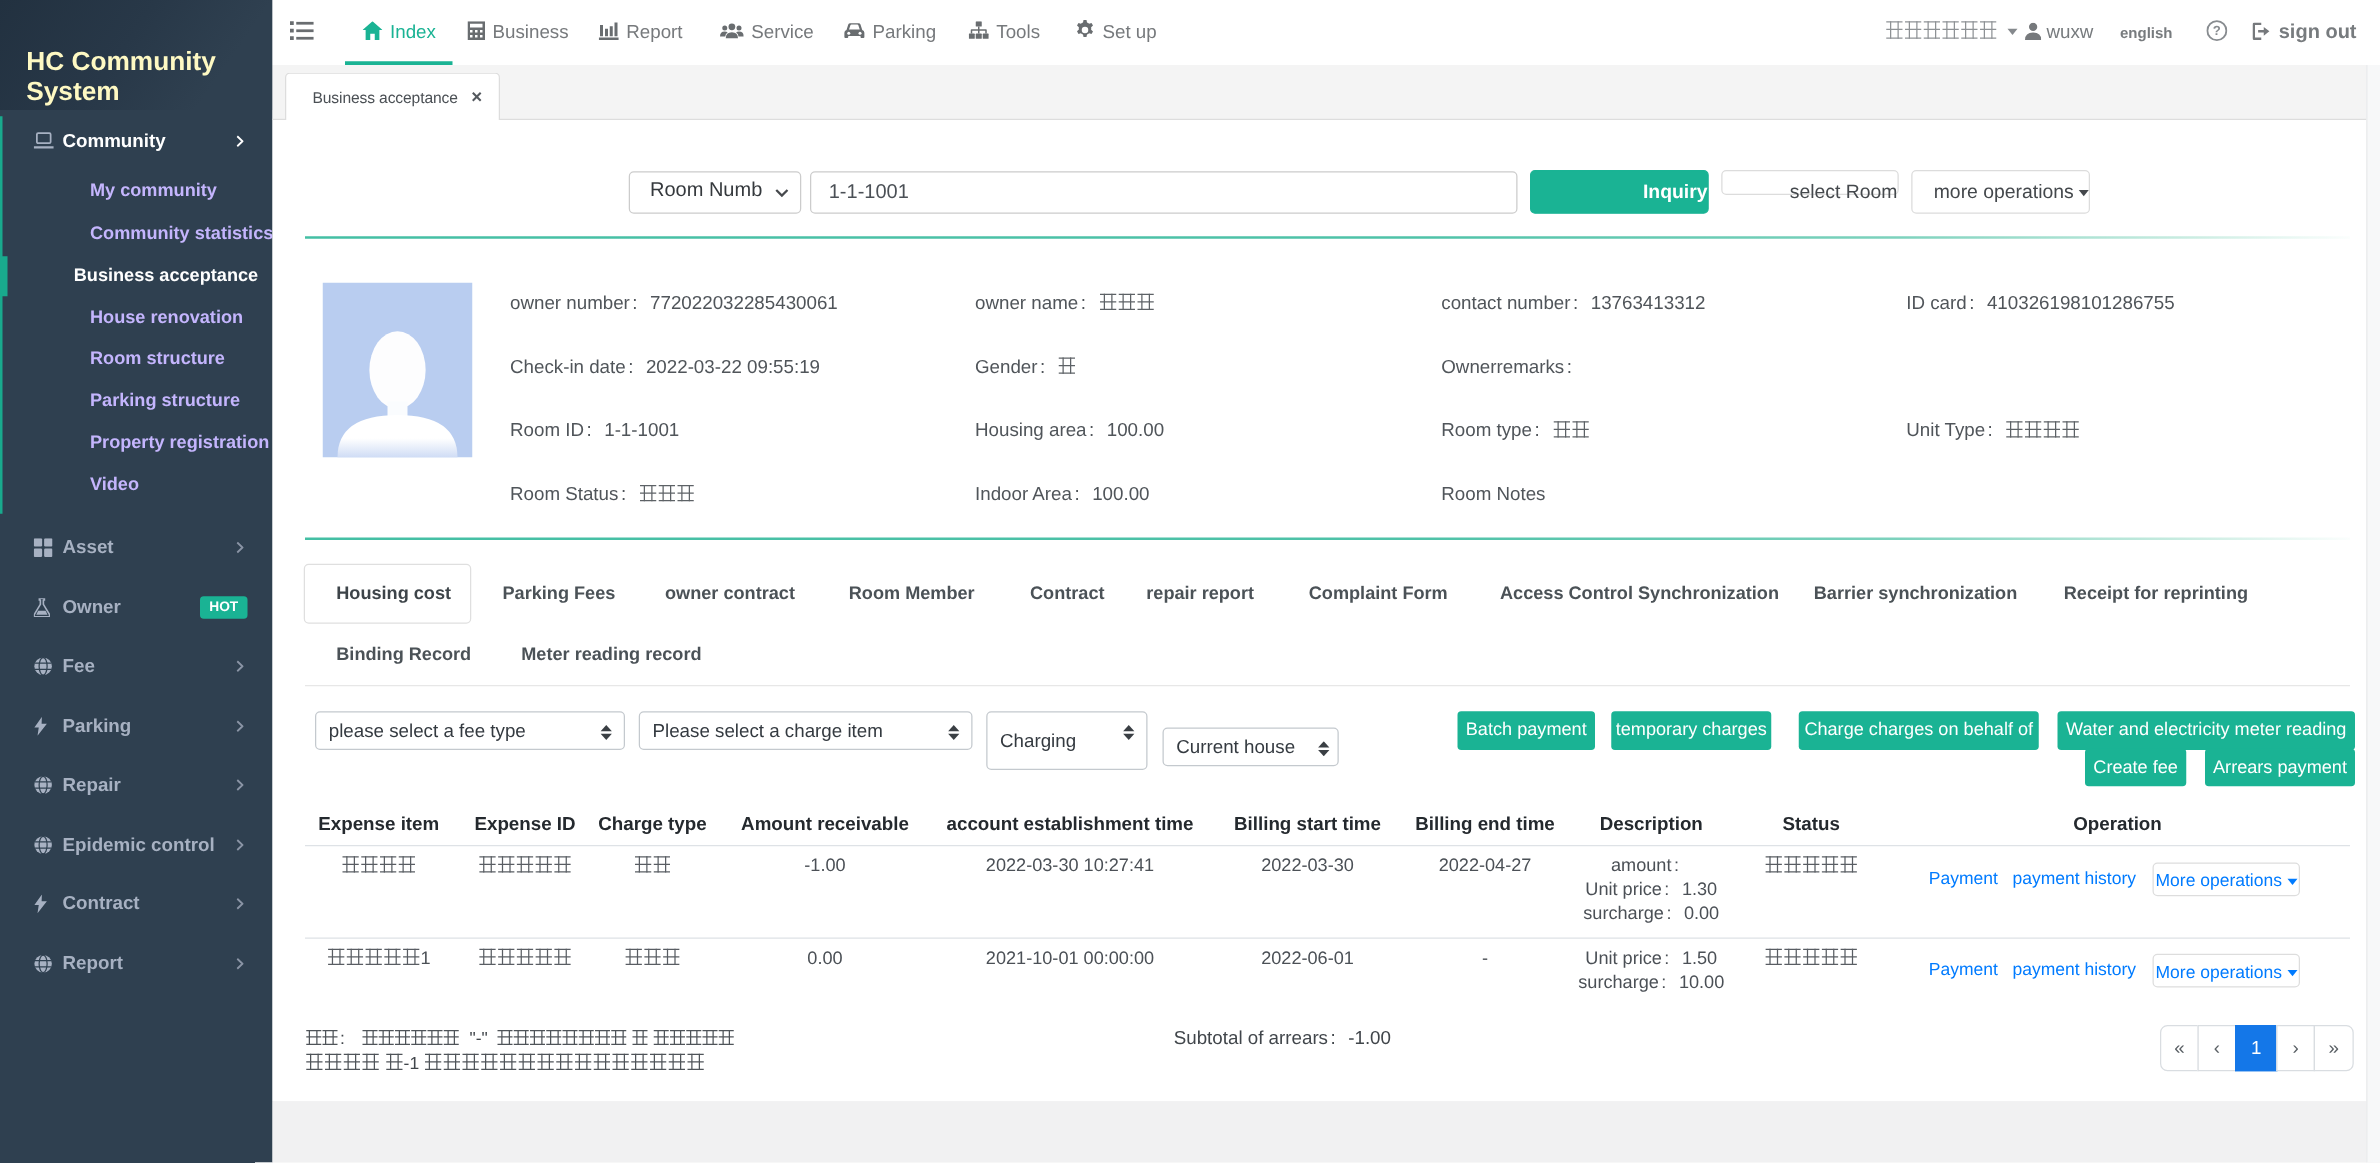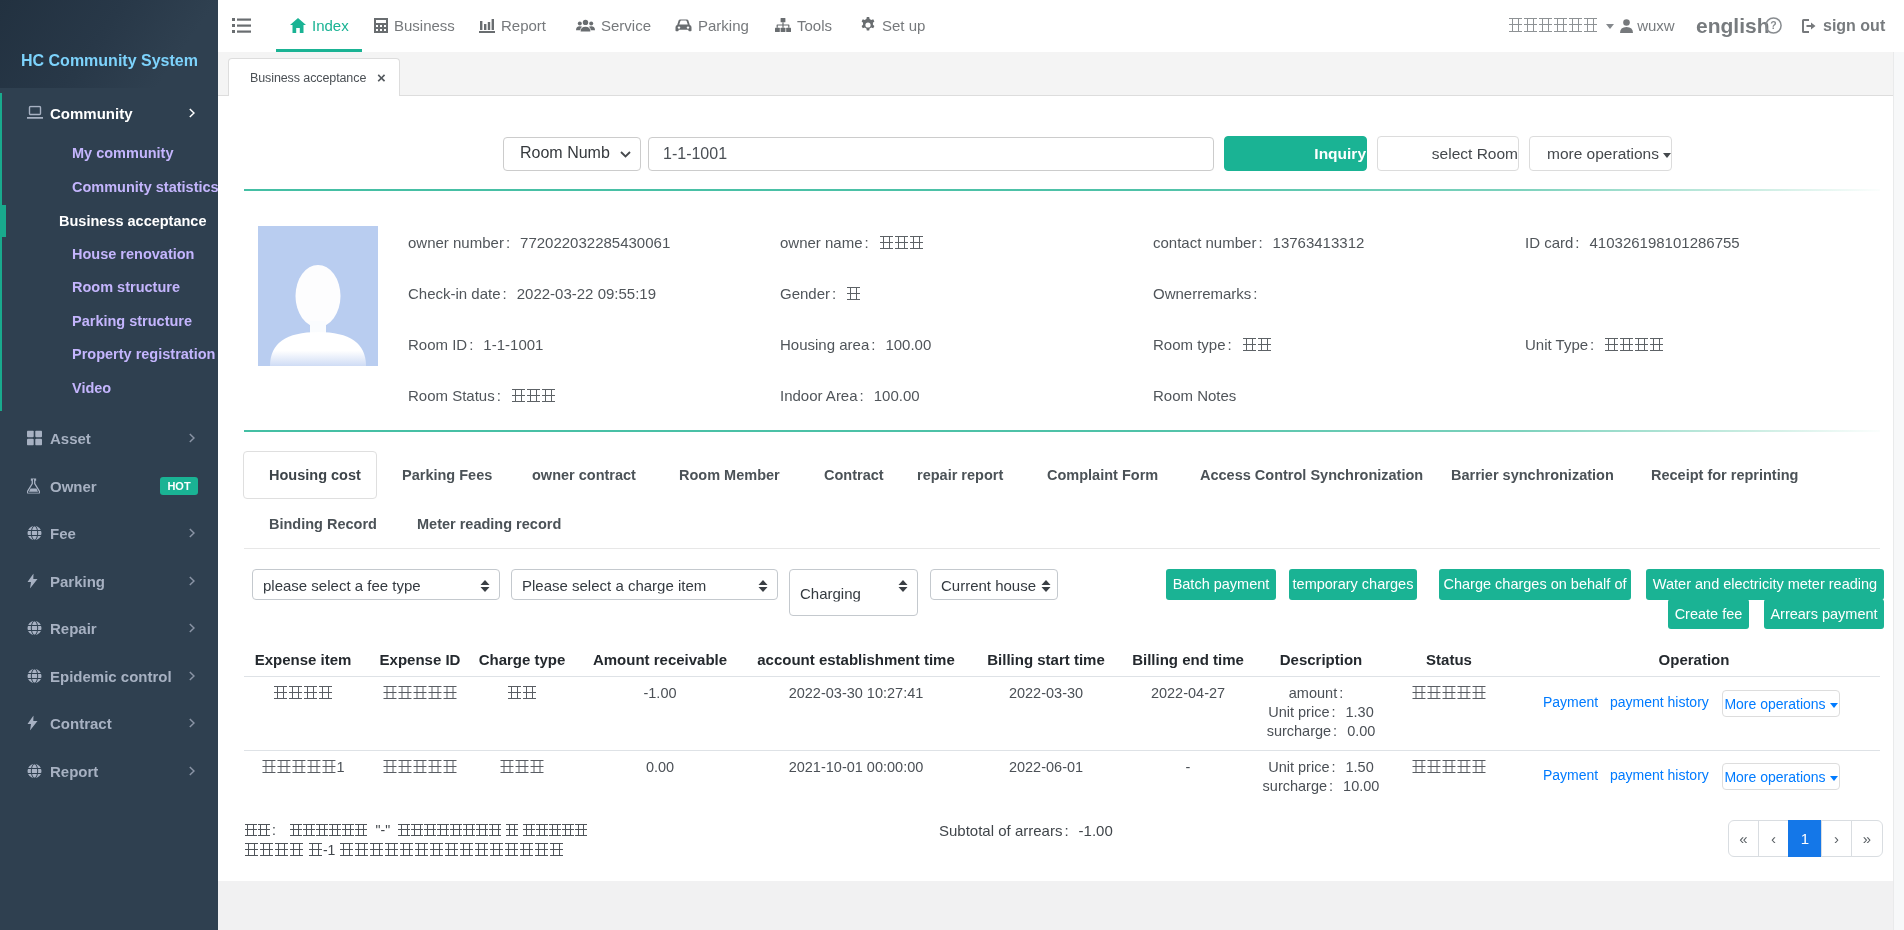--- a/index.html
+++ b/index.html
@@ -4,21 +4,21 @@
 <style>
 *{margin:0;padding:0;box-sizing:border-box}
 html,body{width:1904px;height:930px;overflow:hidden}
 body{font-family:"Liberation Sans",sans-serif;background:#f1f1f2;position:relative}
 #app{position:absolute;left:0;top:0;width:1904px;height:930px}
 .abs{position:absolute}
 .cj{display:inline-block;width:13px;height:13px;margin:0 1px;vertical-align:-1px;opacity:.92;background:linear-gradient(currentColor,currentColor) 0 0/100% 1.2px no-repeat,linear-gradient(currentColor,currentColor) 0 50%/100% 1.2px no-repeat,linear-gradient(currentColor,currentColor) 0 100%/100% 1.2px no-repeat,linear-gradient(currentColor,currentColor) 25% 0/1.2px 100% no-repeat,linear-gradient(currentColor,currentColor) 75% 0/1.2px 100% no-repeat}
 .cj14{width:13px;height:14px}
 
 #sidebar{position:absolute;left:0;top:0;width:218px;height:930px;background:#2f4050;overflow:hidden}
-#sidebar .brand{position:absolute;left:21px;top:52px;color:#7dd3fc;font-size:16px;font-weight:bold}
+#sidebar .brand{position:absolute;left:21px;top:38px;color:#fef9c3;font-size:21px;font-weight:bold}
 .shead{position:absolute;left:0;top:0;width:218px;height:88px;background:linear-gradient(125deg,#223140 0%,#283848 45%,#2f4050 78%)}
 .mitem{position:absolute;left:0;width:218px;height:40px;color:#a7b1c2;font-size:15px;font-weight:bold}
 .mitem .txt{position:absolute;left:50px;top:50%;transform:translateY(-50%)}
 .mitem .ic{position:absolute;left:27px;top:50%;transform:translateY(-50%);width:15px;height:15px}
 .mitem .chev{position:absolute;left:189px;top:50%;transform:translateY(-50%)}
 .sub{position:absolute;left:72px;transform:translateY(-50%);color:#c4b5fd;font-size:14.5px;font-weight:bold;white-space:nowrap}
 .sub.on{color:#fff;left:59px}
 .tealbar{position:absolute;background:#19aa8d}
 .chev svg{display:block}
 .hot{position:absolute;left:160px;top:477px;width:38px;height:18px;background:#1ab394;border-radius:3px;color:#fff;font-size:11px;font-weight:bold;text-align:center;line-height:18px}
@@ -243,21 +243,21 @@
           <path d="M7.4 4.2 h1.2 v2.2 h5.2 q0.6 0 0.6 0.6 v2.8 h-1.2 V7.6 H8.6 v2.2 H7.4 V7.6 H2.8 v2.2 H1.6 V7 q0 -0.6 0.6 -0.6 h5.2 Z"></path>
         </svg>Tools</div>
   <div class="nitem" style="left:642px"><svg width="16" height="16" viewBox="0 0 16 16" fill="#696d70">
           <path d="M6.8 0 h2.4 l0.4 2 a6 6 0 0 1 1.7 1 l1.9 -0.7 l1.2 2.1 l-1.5 1.4 a6 6 0 0 1 0 1.9 l1.5 1.4 l-1.2 2.1 l-1.9 -0.7 a6 6 0 0 1 -1.7 1 l-0.4 2 H6.8 l-0.4 -2 a6 6 0 0 1 -1.7 -1 l-1.9 0.7 l-1.2 -2.1 l1.5 -1.4 a6 6 0 0 1 0 -1.9 L1.6 4.4 l1.2 -2.1 l1.9 0.7 a6 6 0 0 1 1.7 -1 Z M8 5.4 a2.6 2.6 0 1 0 0 5.2 a2.6 2.6 0 0 0 0 -5.2 Z" fill-rule="evenodd"></path>
         </svg>Set up</div>
   <div class="nright" style="left:1290px"><span style="color:#85898d"><span class="cj cj14"></span><span class="cj cj14"></span><span class="cj cj14"></span><span class="cj cj14"></span><span class="cj cj14"></span><span class="cj cj14"></span></span><span style="display:inline-block;margin-left:8px;width:0;height:0;border-left:4.5px solid transparent;border-right:4.5px solid transparent;border-top:5px solid #85898d;vertical-align:2px"></span></div>
   <div class="nright" style="left:1402px"><svg width="13" height="14" viewBox="0 0 13 14" fill="#76797c" style="vertical-align:-2px">
           <circle cx="6.5" cy="3.5" r="3.3"></circle>
           <path d="M0 14 q0 -6 6.5 -6 q6.5 0 6.5 6 Z"></path>
         </svg> wuxw</div>
-  <div class="nright bold" style="left:1478px;font-size:21px">english</div>
+  <div class="nright bold" style="left:1478px;font-size:12px">english</div>
   <div class="nright" style="left:1547px"><svg width="17" height="17" viewBox="0 0 17 17" style="vertical-align:-3px">
           <circle cx="8.5" cy="8.5" r="7.6" fill="none" stroke="#888c90" stroke-width="1.5"></circle>
           <text x="8.5" y="12.2" font-size="10.5" font-weight="bold" fill="#888c90" text-anchor="middle" font-family="Liberation Sans">?</text>
         </svg></div>
   <div class="nright bold" style="left:1584px;font-size:16px"><svg width="15" height="14" viewBox="0 0 15 14" fill="#76797c" style="vertical-align:-1.5px;margin-right:6px">
           <path d="M0 1.5 Q0 0 1.5 0 H7 v2 H2 v10 h5 v2 H1.5 Q0 14 0 12.5 Z"></path>
           <path d="M9 3.5 L13.5 7 L9 10.5 V8 H4.5 V6 H9 Z"></path>
         </svg>sign out</div>
 </div>
 <div id="strip">
@@ -271,21 +271,21 @@
   <div class="box" style="left:285px;top:41px;width:138px;height:34px">
         <span style="position:absolute;left:16px;top:6px;font-size:16px;color:#35393d;white-space:nowrap;overflow:hidden;width:100px">Room Numb</span>
         <svg style="position:absolute;right:9px;top:13px" width="11" height="7" viewBox="0 0 11 7" fill="none" stroke="#46494d" stroke-width="1.8">
           <path d="M1 1 L5.5 5.5 L10 1"></path>
         </svg>
       </div>
   <div class="box" style="left:430px;top:41px;width:566px;height:34px">
         <span style="position:absolute;left:14px;top:7px;font-size:16px;color:#4b5056">1-1-1001</span>
       </div>
   <div class="btn green" style="left:1006px;top:40px;width:143px;height:35px;line-height:34px">Inquiry</div>
-  <div class="btn white" style="left:1159px;top:40px;width:142px;height:35px;line-height:33px">select Room</div>
+  <div class="btn white" style="left:1159px;top:40px;width:142px;height:20px;line-height:33px">select Room</div>
   <div class="btn white" style="left:1311px;top:40px;width:143px;height:35px;line-height:33px">more operations<span class="carets" style="border-top-color:#44484c"></span></div>
 
   <div class="hr-teal" style="left:26px;top:93px;width:1636px"></div>
   <div class="hr-teal" style="left:26px;top:334px;width:1636px"></div>
   <svg class="abs" style="left:40px;top:130px" width="120" height="140" viewBox="0 0 120 140">
     <defs>
           <linearGradient id="avb" x1="0" y1="0" x2="0" y2="1">
             <stop offset="0.55" stop-color="#ffffff"></stop>
             <stop offset="1" stop-color="#cfdcf5"></stop>
           </linearGradient>
@@ -339,21 +339,21 @@
           <path d="M5 12 L9.5 7 H0.5 Z"></path>
         </svg>
       </div>
   <div class="sel" style="left:571px;top:473px;width:129px;height:47px">
         <span class="st">Charging</span>
         <svg style="position:absolute;right:9px;top:10px" width="10" height="12" viewBox="0 0 10 12" fill="#3a3f44">
           <path d="M5 0 L9.5 5 H0.5 Z"></path>
           <path d="M5 12 L9.5 7 H0.5 Z"></path>
         </svg>
       </div>
-  <div class="sel" style="left:712px;top:473px;width:128px;height:31px">
+  <div class="sel" style="left:712px;top:486px;width:141px;height:31px">
         <span class="st" style="width:100px">Current house</span>
         <svg style="position:absolute;right:6px;top:10px" width="10" height="12" viewBox="0 0 10 12" fill="#3a3f44">
           <path d="M5 0 L9.5 5 H0.5 Z"></path>
           <path d="M5 12 L9.5 7 H0.5 Z"></path>
         </svg>
       </div>
   <div class="gbtn" style="left:948px;top:473px;width:110px;height:31px;line-height:31px">Batch payment</div>
   <div class="gbtn" style="left:1071px;top:473px;width:128px;height:31px;line-height:31px">temporary charges</div>
   <div class="gbtn" style="left:1221px;top:473px;width:192px;height:31px;line-height:31px">Charge charges on behalf of</div>
   <div class="gbtn" style="left:1428px;top:473px;width:238px;height:31px;line-height:31px">Water and electricity meter reading</div>

